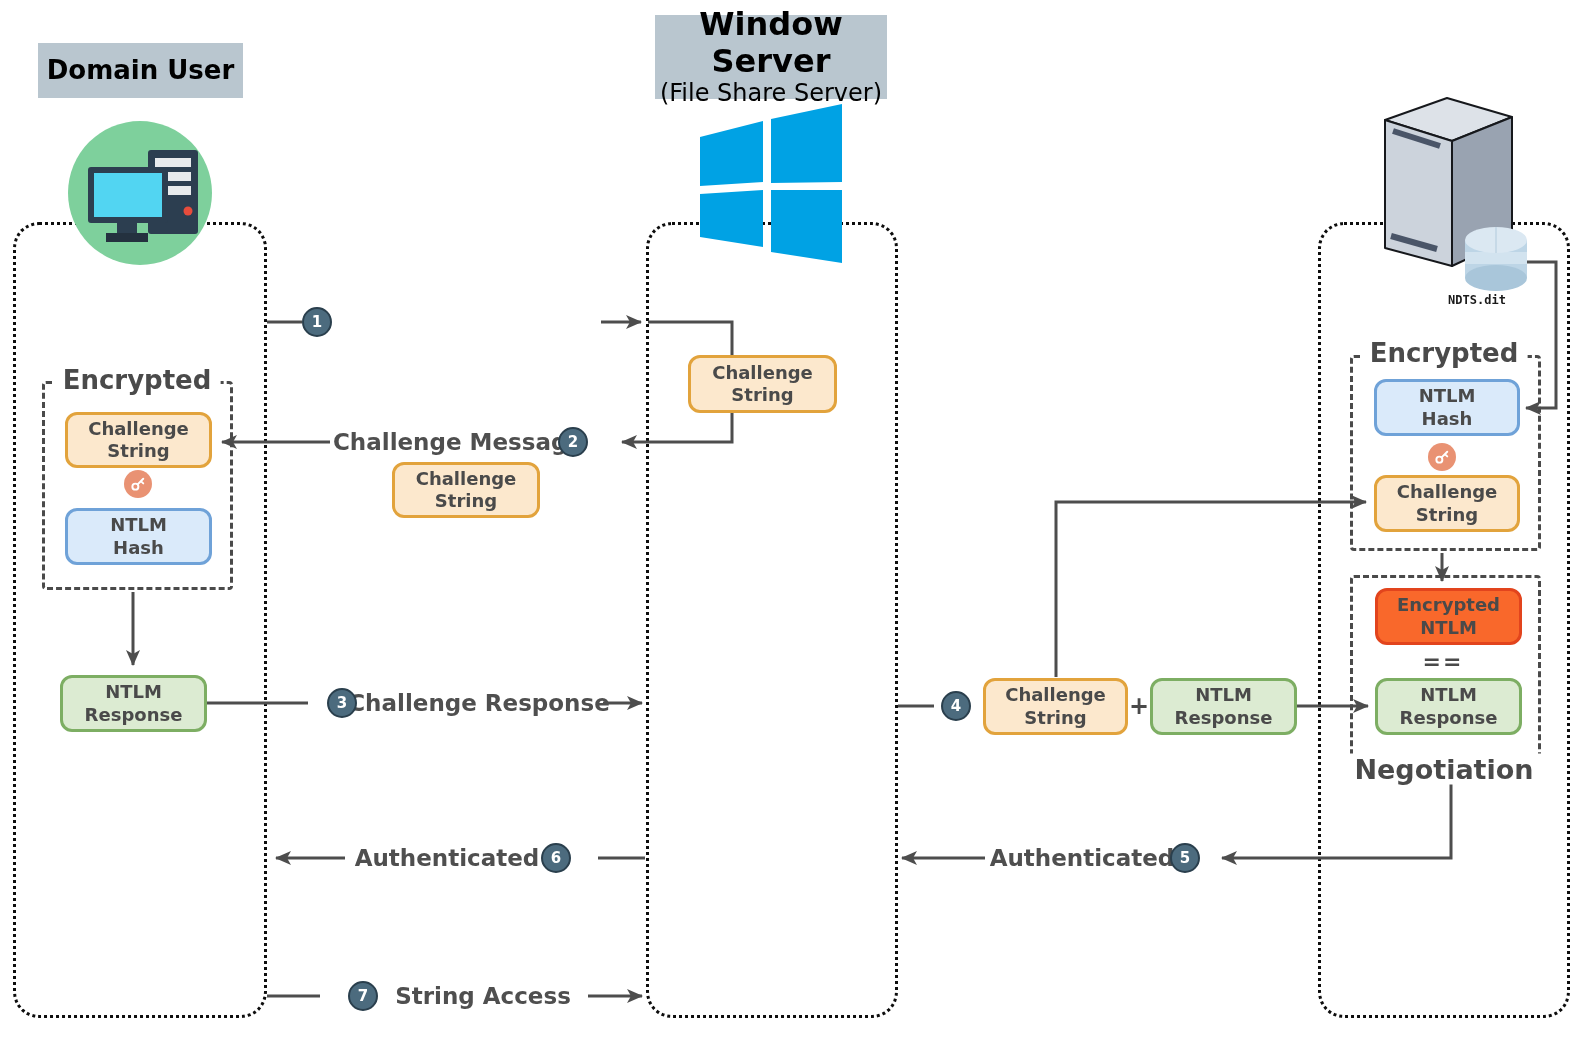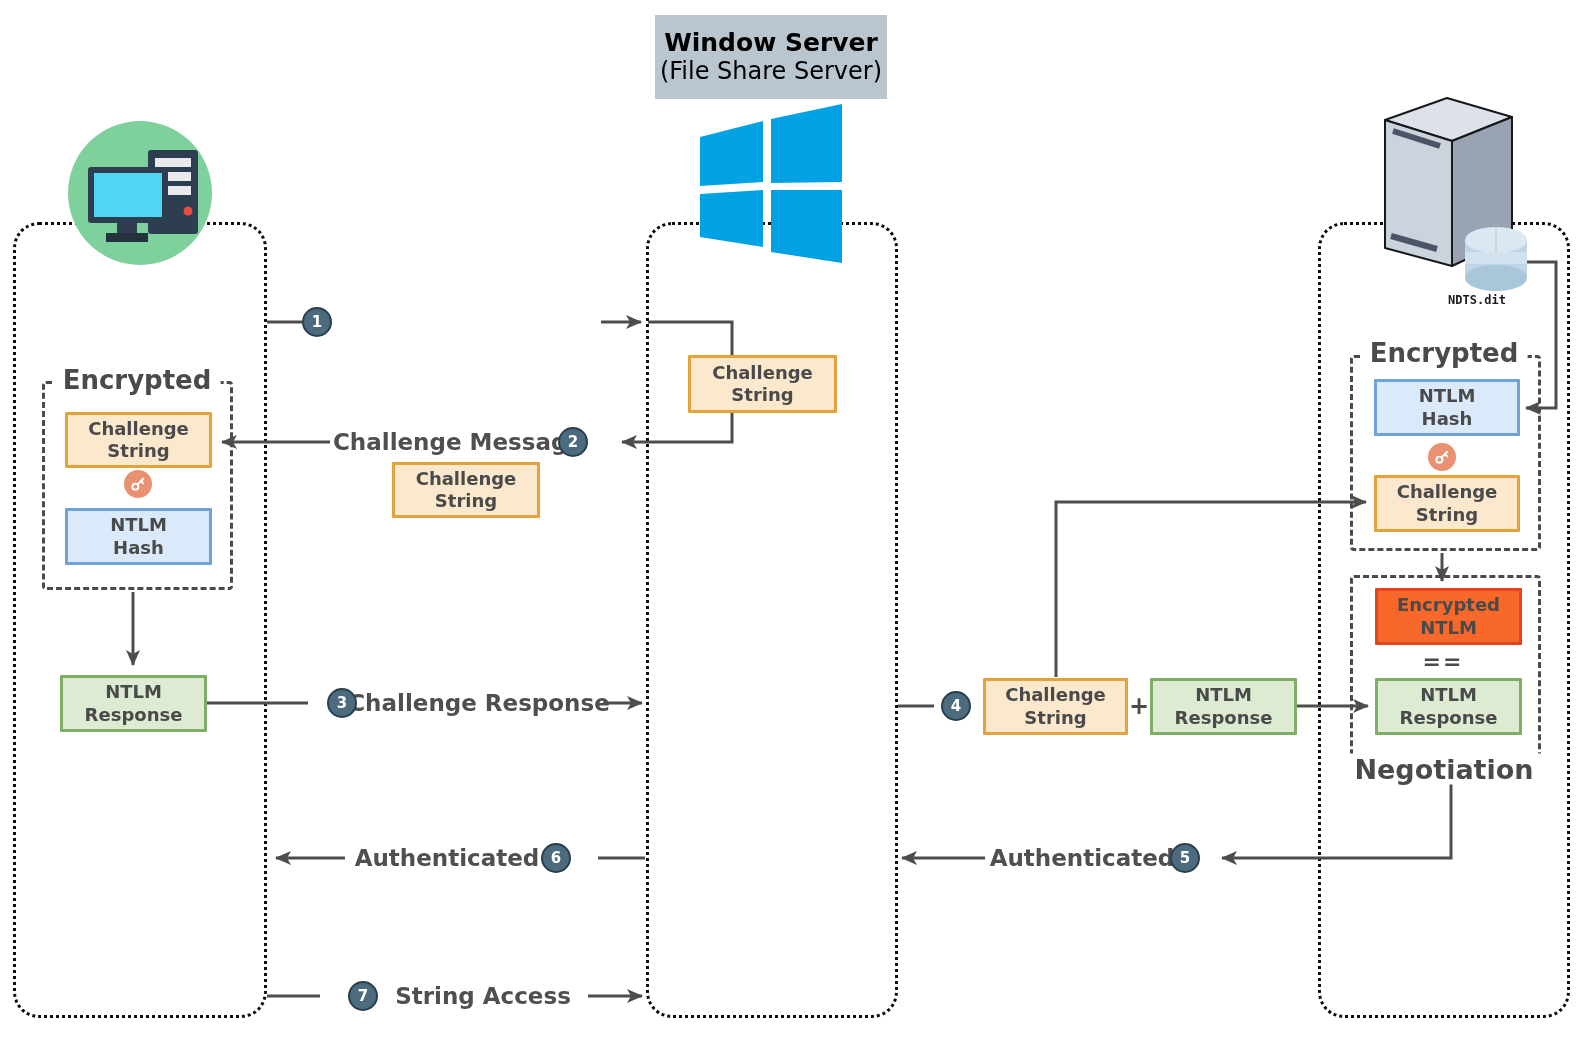--- a/index.html
+++ b/index.html
@@ -2,21 +2,21 @@
 <html><head>
 <meta charset="utf-8">
 <style>
   html,body{margin:0;padding:0;background:#fff;}
   #canvas{position:relative;width:1588px;height:1038px;background:#fff;overflow:hidden;
           font-family:"DejaVu Sans","Liberation Sans",sans-serif;}
   .lane{position:absolute;border:3.5px dotted #0d0d0d;border-radius:26px;box-sizing:border-box;background:transparent;}
   .actor-header{position:absolute;background:#b9c6cf;display:flex;flex-direction:column;align-items:center;justify-content:center;color:#000;box-sizing:border-box;text-align:center;}
   .actor-title{font-weight:700;font-size:26px;line-height:1.15;}
   .actor-subtitle{font-weight:400;font-size:24px;line-height:1.15;}
-  .node{position:absolute;border:3px solid;border-radius:1px;box-sizing:border-box;display:flex;align-items:center;justify-content:center;text-align:center;font-weight:700;font-size:18px;line-height:1.25;color:#4a4a4a;}
+  .node{position:absolute;border:3px solid;border-radius:12px;box-sizing:border-box;display:flex;align-items:center;justify-content:center;text-align:center;font-weight:700;font-size:18px;line-height:1.25;color:#4a4a4a;}
   .node span{white-space:pre-line;}
   .orange{background:#fce8cd;border-color:#e2a33c;}
   .blue{background:#daeafa;border-color:#6fa2d8;}
   .green{background:#dcebd2;border-color:#7dae63;}
   .red{background:#f9682b;border-color:#e2441d;}
   .group-box{position:absolute;border:3px dashed #4a4a4a;border-radius:4px;box-sizing:border-box;background:transparent;}
   .group-label{position:absolute;transform:translate(-50%,-50%);background:#fff;padding:0 9px;font-weight:700;font-size:26px;color:#4a4a4a;white-space:nowrap;}
   .msg-label{position:absolute;transform:translate(-50%,-50%);font-weight:700;font-size:23px;color:#4f4f4f;white-space:nowrap;}
   .numcircle{position:absolute;width:30px;height:30px;border-radius:50%;background:#4c6b7e;border:2.5px solid #2a3f4d;box-sizing:border-box;color:#fff;font-weight:700;font-size:15px;display:flex;align-items:center;justify-content:center;transform:translate(-50%,-50%);}
   .keycircle{position:absolute;width:28px;height:28px;border-radius:50%;background:#e99273;transform:translate(-50%,-50%);display:flex;align-items:center;justify-content:center;}
@@ -93,22 +93,25 @@
 
     <g>
       <rect x="1465" y="240" width="62" height="38" fill="#bdd5e6"></rect>
       <rect x="1465" y="252" width="62" height="12" fill="#d2e3ef"></rect>
       <ellipse cx="1496" cy="278" rx="31" ry="13" fill="#a9c6da"></ellipse>
       <ellipse cx="1496" cy="240" rx="31" ry="13" fill="#dbe8f2"></ellipse>
       <path d="M1496,227 v26" stroke="#c6d9e7" stroke-width="2"></path>
     </g>
   </svg>
 
+  <div class="actor-header" style="left:38px;top:43px;width:205px;height:55px;">
+    <span class="actor-title">Domain User</span>
+  </div>
   <div class="actor-header" style="left:655px;top:15px;width:232px;height:84px;">
-    <span class="actor-title" style="font-size:25px;">Window Server</span>
+    <span class="actor-title" style="font-size:32px;">Window Server</span>
     <span class="actor-subtitle">(File Share Server)</span>
   </div>
 
   <div class="db-label" style="left:1477px;top:300px;">NDTS.dit</div>
 
   <div class="group-box" style="left:42px;top:381px;width:191px;height:209px;"></div>
   <div class="group-label" style="left:137px;top:380px;">Encrypted</div>
   <div class="node orange" style="left:65px;top:412px;width:147px;height:56px;">
       <span>Challenge
 String</span>

